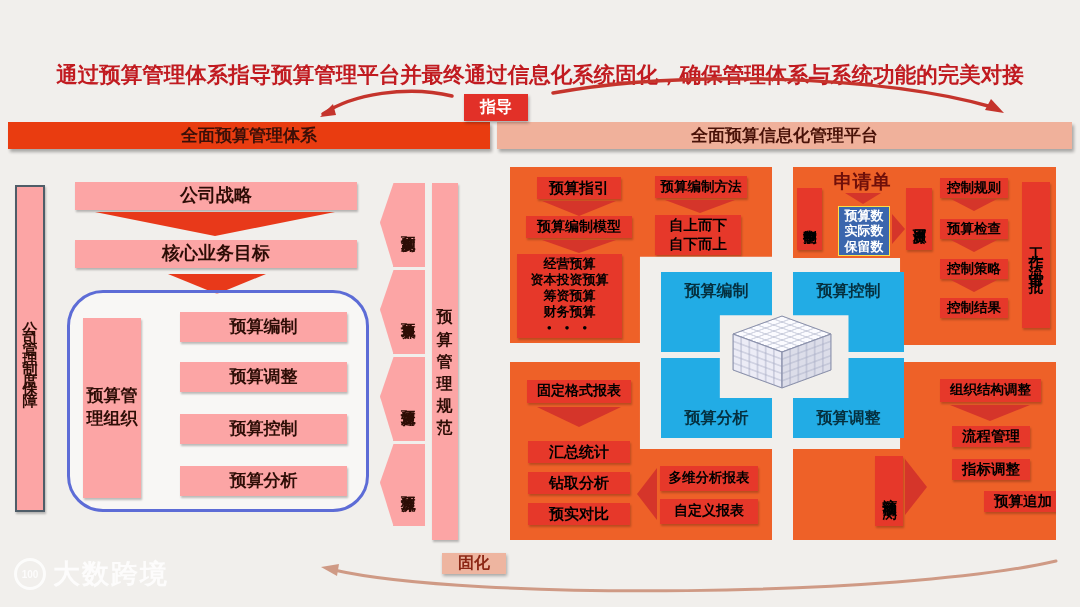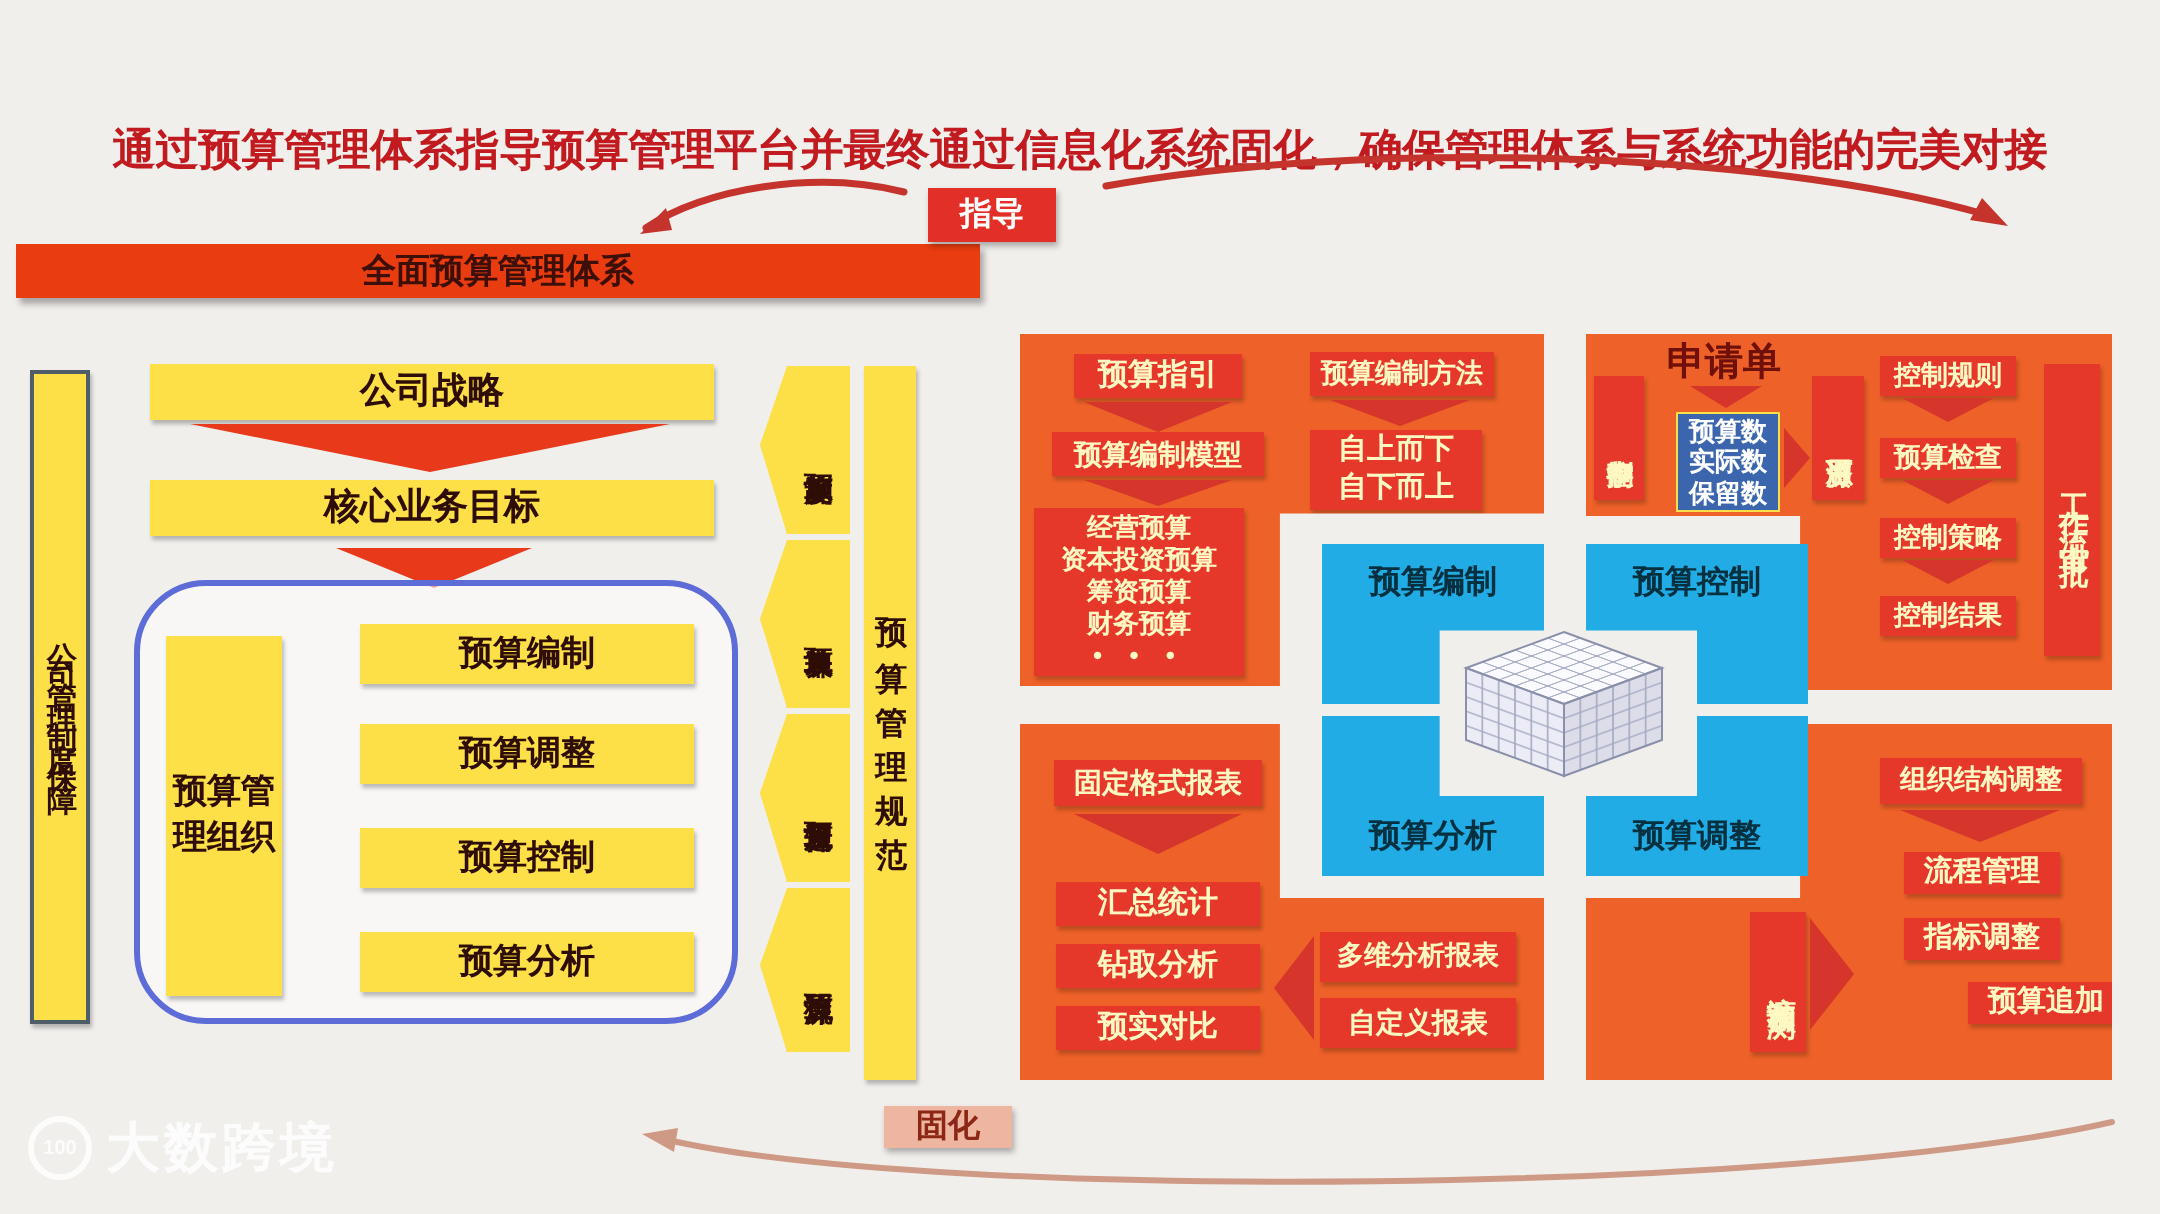--- a/index.html
+++ b/index.html
@@ -1,21 +1,21 @@
 <!DOCTYPE html>
 <html><head>
 <meta charset="utf-8">
 <style>
   html,body{margin:0;padding:0;background:#d8d6d4;}
   .stage{position:relative;width:1080px;height:607px;background:#f1efec;overflow:hidden;
          font-family:"Liberation Sans","DejaVu Sans",sans-serif;}
   .b{position:absolute;display:flex;align-items:center;justify-content:center;
      font-weight:bold;text-align:center;box-sizing:border-box;line-height:1.2;}
-  .red{background:#e6382a;color:#fef9c3;box-shadow:1px 2px 2px rgba(0,0,0,.22);}
-  .lred{background:#fde047;color:#2d0d06;box-shadow:1px 2px 2px rgba(0,0,0,.25);}
+  .red{background:#e6382a;color:#000000;box-shadow:1px 2px 2px rgba(0,0,0,.22);font-family:Liberation Serif, serif;}
+  .lred{background:#fca5a5;color:#2d0d06;box-shadow:1px 2px 2px rgba(0,0,0,.25);}
   .tri{position:absolute;background:#d5352a;}
   .tri-d{clip-path:polygon(0 0,100% 0,50% 100%);}
   .tri-l{clip-path:polygon(100% 0,100% 100%,0 50%);}
   .tri-r{clip-path:polygon(0 0,100% 50%,0 100%);}
   .vtext{writing-mode:vertical-rl;text-orientation:upright;}
   .quad{position:absolute;background:#ee6128;filter:drop-shadow(2px 3px 2px rgba(0,0,0,.3));}
   .blue{position:absolute;background:#22ace5;color:#05303f;font-weight:bold;
         filter:drop-shadow(2px 3px 2px rgba(0,0,0,.28));}
   .blue span{position:absolute;left:0;width:100%;text-align:center;font-size:16px;}
   .hdr{position:absolute;height:27px;display:flex;align-items:center;justify-content:center;
@@ -45,20 +45,21 @@
     <path d="M553 93 C680 70, 880 75, 992 107" fill="none" stroke="#c5342c" stroke-width="3.5" stroke-linecap="round"></path>
     <polygon points="1004,113 985,110 991,99" fill="#c5342c"></polygon>
     <path d="M1056 561 C900 597, 470 601, 334 570" fill="none" stroke="#cf9a85" stroke-width="3" stroke-linecap="round"></path>
     <polygon points="321,567 339,564 337,576" fill="#cf9a85"></polygon>
   </svg>
 
   <div class="tag" style="left:464px;top:94px;width:64px;height:27px;background:#e23028;color:#fff;">指导</div>
   <div class="tag" style="left:442px;top:553px;width:64px;height:21px;background:#eeb5a0;color:#8c2715;">固化</div>
 
   <div class="hdr" style="left:8px;top:122px;width:482px;background:#e93c10;color:#3c1008;">全面预算管理体系</div>
+  <div class="hdr" style="left:497px;top:122px;width:575px;background:#f0b19b;color:#491208;">全面预算信息化管理平台</div>
 
   <div class="b lred vtext" style="left:15px;top:185px;width:30px;height:327px;border:2px solid #4f5d68;font-size:15px;letter-spacing:10px;">公司管理制度保障</div>
 
   <div class="b lred" style="left:75px;top:182px;width:282px;height:28px;font-size:18px;">公司战略</div>
   <div class="tri tri-d" style="left:95px;top:212px;width:240px;height:24px;background:#e8391a;"></div>
   <div class="b lred" style="left:75px;top:240px;width:282px;height:28px;font-size:18px;">核心业务目标</div>
   <div class="tri tri-d" style="left:168px;top:274px;width:98px;height:20px;background:#e8391a;"></div>
 
   <div style="position:absolute;left:67px;top:290px;width:302px;height:222px;border:3px solid #5d6cd6;border-radius:36px;background:rgba(253,253,253,.55);box-sizing:border-box;"></div>
 

